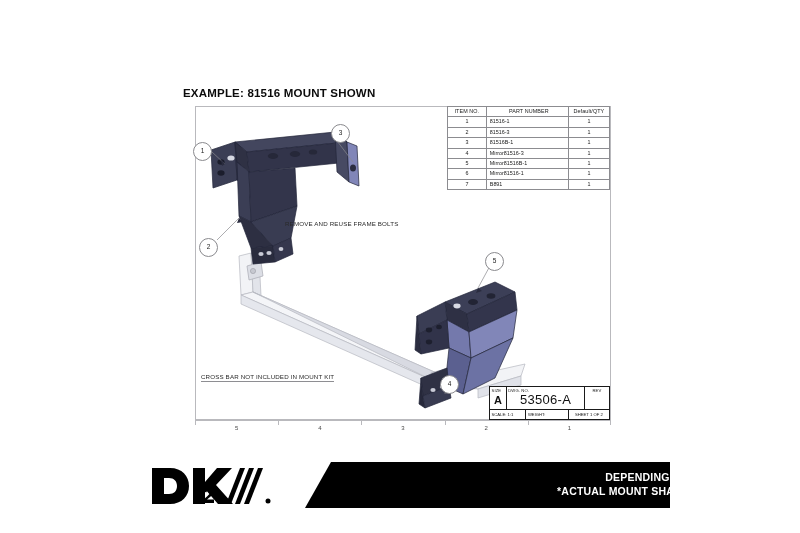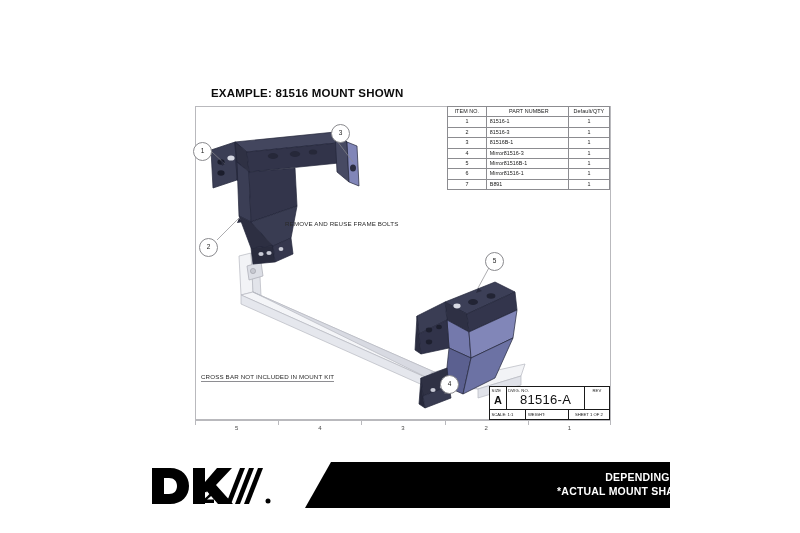--- a/index.html
+++ b/index.html
@@ -12,21 +12,21 @@
     height: 533px;
     position: relative;
     overflow: hidden;
     font-family: "Liberation Sans", sans-serif;
     color: #000;
   }
 
   
   .page-title {
     position: absolute;
-    left: 211px;
+    left: 183px;
     top: 87px;
     font-size: 11.5px;
     font-weight: bold;
     letter-spacing: 0.2px;
     color: #0b0b0b;
     white-space: nowrap;
   }
 
   
   .sheet {
@@ -419,21 +419,21 @@
 </table>
 
 <div class="title-block">
   <div class="tb-row1">
     <div class="tb-cell tb-size">
       <span class="tb-lbl">SIZE</span>
       <span class="tb-size-val">A</span>
     </div>
     <div class="tb-cell tb-dwg">
       <span class="tb-lbl">DWG. NO.</span>
-      <span class="tb-dwg-val">81516-A</span>
+      <span class="tb-dwg-val">53506-A</span>
     </div>
     <div class="tb-cell tb-rev">
       <span class="tb-lbl" style="left:7px;">REV</span>
     </div>
   </div>
   <div class="tb-row2">
     <div class="tb-cell tb-scale">SCALE: 1:1</div>
     <div class="tb-cell tb-weight">WEIGHT:</div>
     <div class="tb-cell tb-sheet">SHEET 1 OF 2</div>
   </div>

